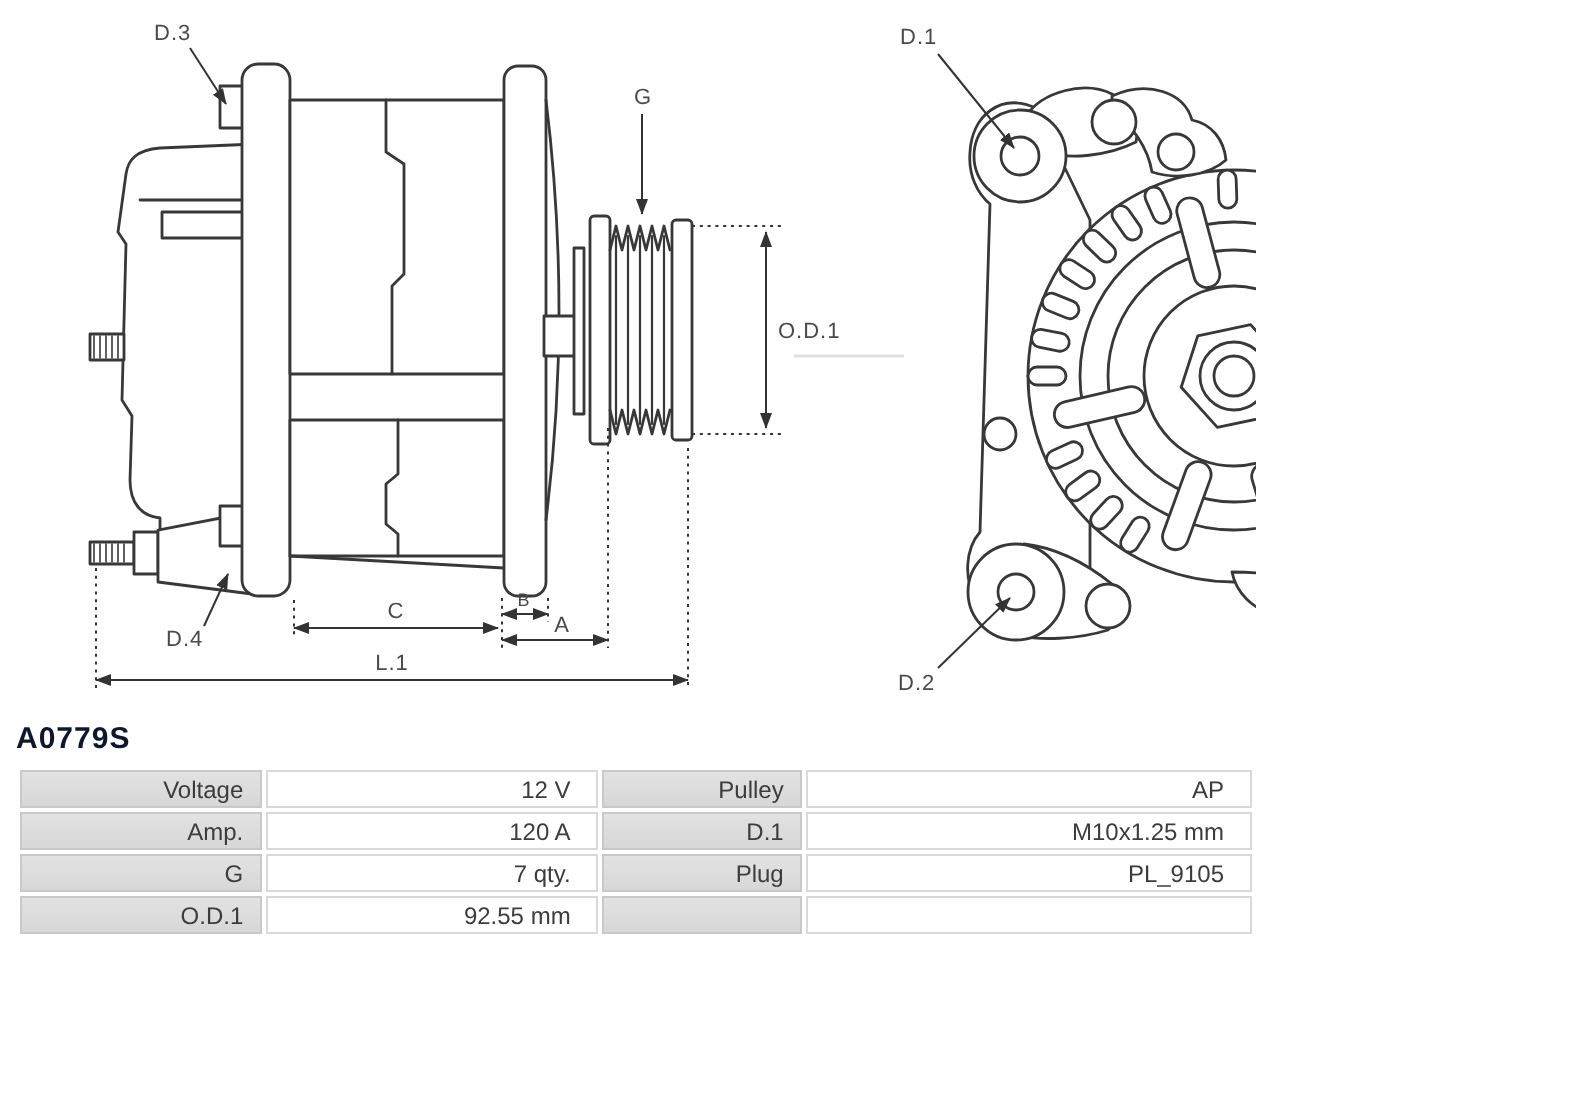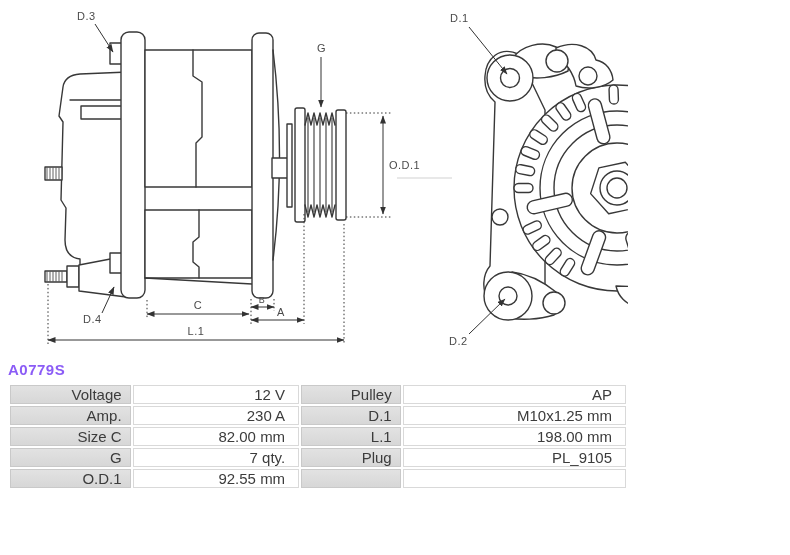--- a/index.html
+++ b/index.html
@@ -2,24 +2,24 @@
 <html><head>
 <meta charset="utf-8">
 <style>
   html,body{margin:0;padding:0;background:#fff;}
   #stage{position:relative;width:628px;height:555px;background:#fff;overflow:hidden;
          font-family:"Liberation Sans",sans-serif;}
   #drawing{position:absolute;left:0;top:0;}
   .dimtxt{font-family:"Liberation Sans",sans-serif;font-size:11px;fill:#4a4a4a;letter-spacing:.5px;}
   .dimtxt.small{font-size:9px;}
   #part-no{position:absolute;left:8px;top:361px;font-size:15px;font-weight:bold;
-           color:#8b5cf6;letter-spacing:.5px;}
+           color:#0f172a;letter-spacing:.5px;}
   #spec{position:absolute;left:8px;top:383px;border-collapse:separate;border-spacing:2px;
         table-layout:fixed;}
-  #spec td{height:19px;padding:0;font-size:15px;color:#3c3c3c;text-align:right;
+  #spec td{height:19px;padding:0;font-size:12px;color:#3c3c3c;text-align:right;
            vertical-align:middle;box-sizing:border-box;white-space:nowrap;}
   #spec td.lab{background:linear-gradient(180deg,#e2e2e2 0%,#d7d7d7 100%);
                border:1px solid #c9c9c9;padding-right:8px;}
   #spec td.val{background:#fff;border:1px solid #d9d9d9;padding-right:13px;margin-left:22px;}
 </style>
 </head>
 <body>
 
 <div id="stage">
 
@@ -222,29 +222,23 @@
     </colgroup>
     <tbody>
       <tr>
         <td class="lab">Voltage</td>
         <td class="val">12 V</td>
         <td class="lab">Pulley</td>
         <td class="val">AP</td>
       </tr>
       <tr>
         <td class="lab">Amp.</td>
-        <td class="val">230 A</td>
+        <td class="val">120 A</td>
         <td class="lab">D.1</td>
         <td class="val">M10x1.25 mm</td>
-      </tr>
-      <tr>
-        <td class="lab">Size C</td>
-        <td class="val">82.00 mm</td>
-        <td class="lab">L.1</td>
-        <td class="val">198.00 mm</td>
       </tr>
       <tr>
         <td class="lab">G</td>
         <td class="val">7 qty.</td>
         <td class="lab">Plug</td>
         <td class="val">PL_9105</td>
       </tr>
       <tr>
         <td class="lab">O.D.1</td>
         <td class="val">92.55 mm</td>

